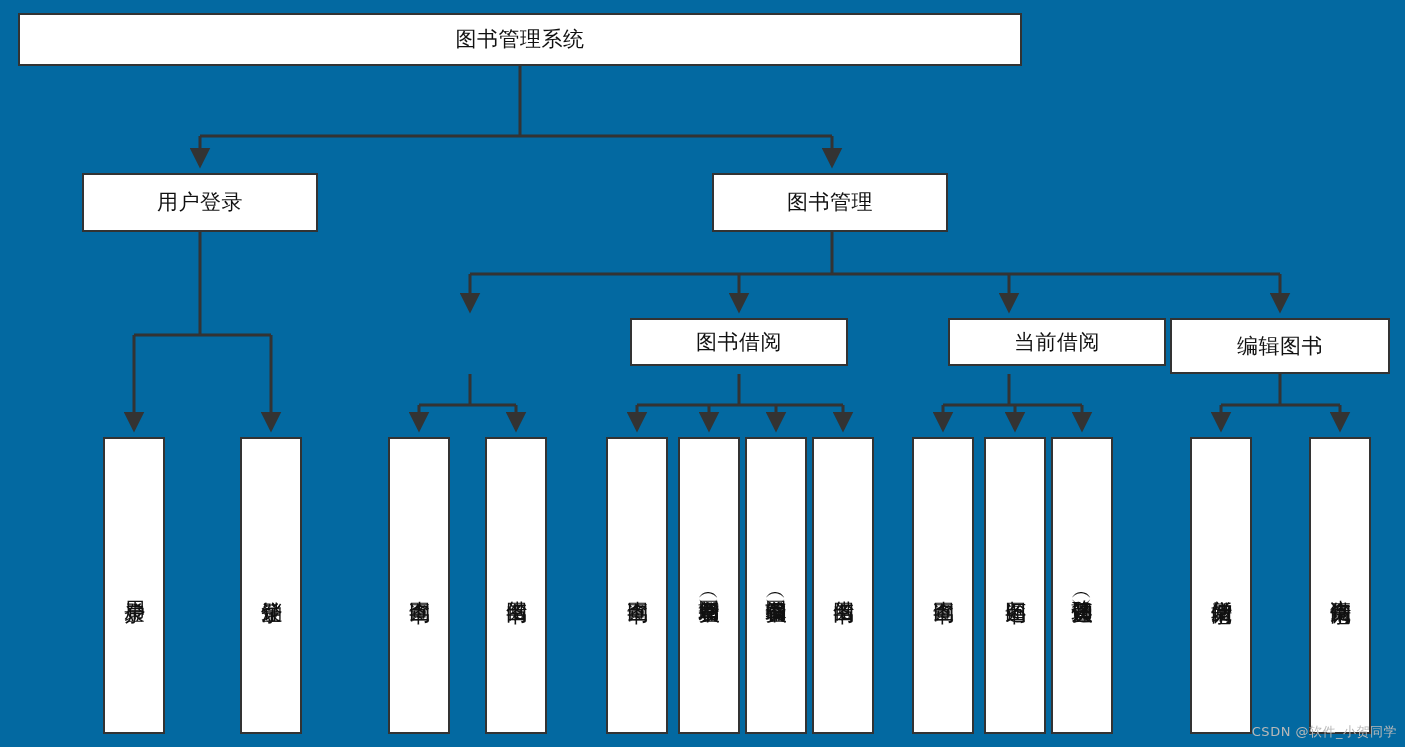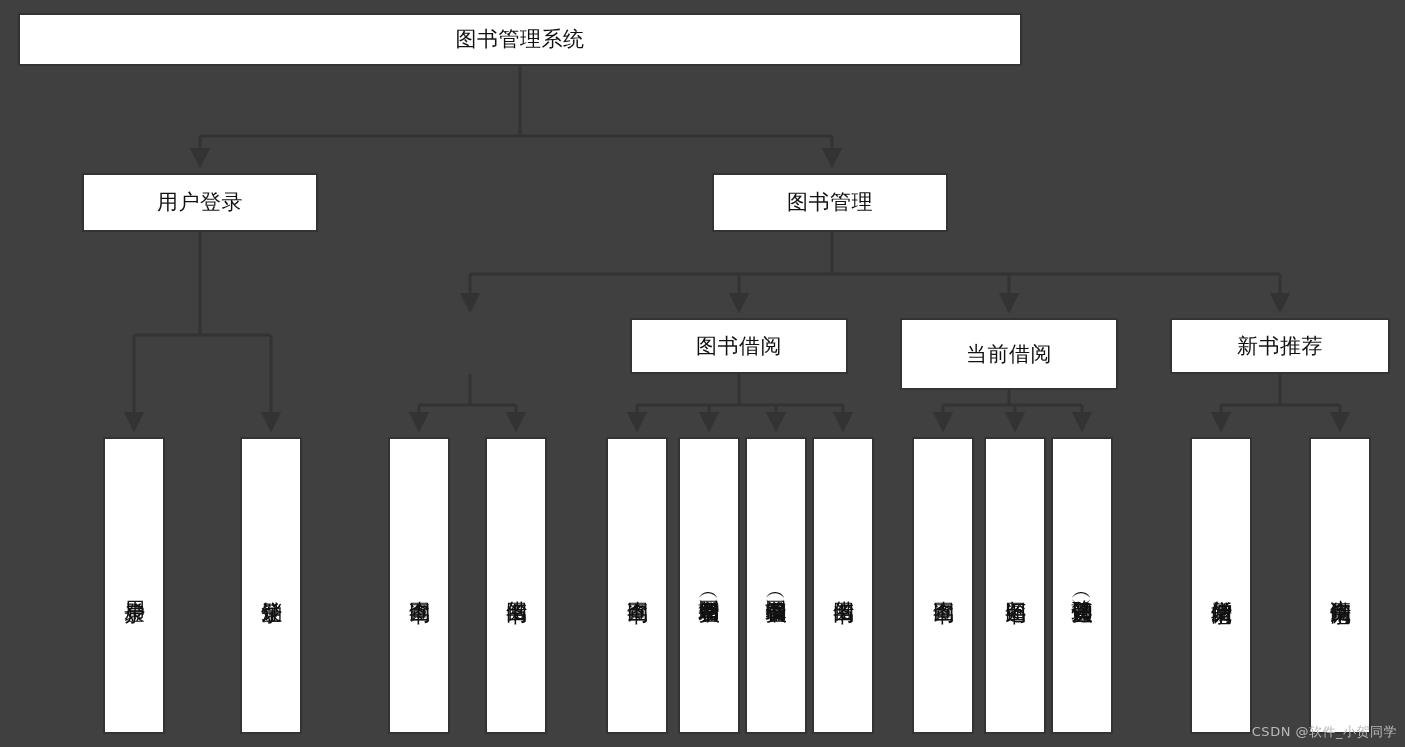--- a/index.html
+++ b/index.html
@@ -7,21 +7,21 @@
     padding: 0;
     background: #ffffff;
   }
   body {
     font-family: "DejaVu Sans", "Liberation Sans", sans-serif;
   }
   #canvas {
     position: relative;
     width: 1405px;
     height: 747px;
-    background: #404040;
+    background: #0369a1;
     overflow: hidden;
   }
   #edges {
     position: absolute;
     left: 0;
     top: 0;
     width: 1405px;
     height: 747px;
     pointer-events: none;
   }
@@ -138,28 +138,28 @@
     <span class="node-label">图书管理系统</span>
   </div>
 
   <div class="node horiz" style="left:82px; top:173px; width:236px; height:59px;">
     <span class="node-label">用户登录</span>
   </div>
   <div class="node horiz" style="left:712px; top:173px; width:236px; height:59px;justify-content:center;">
     <span class="node-label">图书管理</span>
   </div>
 
-  <div class="node horiz" style="left:630px; top:318px; width:218px; height:56px;">
+  <div class="node horiz" style="left:630px; top:318px; width:218px; height:48px;">
     <span class="node-label">图书借阅</span>
   </div>
-  <div class="node horiz" style="left:900px; top:318px; width:218px; height:72px;">
+  <div class="node horiz" style="left:948px; top:318px; width:218px; height:48px;">
     <span class="node-label">当前借阅</span>
   </div>
   <div class="node horiz" style="left:1170px; top:318px; width:220px; height:56px;">
-    <span class="node-label">新书推荐</span>
+    <span class="node-label">编辑图书</span>
   </div>
 
   <div class="node vert" style="left:103px; top:437px; width:62px; height:297px;">
     <span class="node-label">用户登录</span>
   </div>
   <div class="node vert" style="left:240px; top:437px; width:62px; height:297px;">
     <span class="node-label">注销登录</span>
   </div>
   <div class="node vert" style="left:388px; top:437px; width:62px; height:297px;">
     <span class="node-label">查询图书</span>

